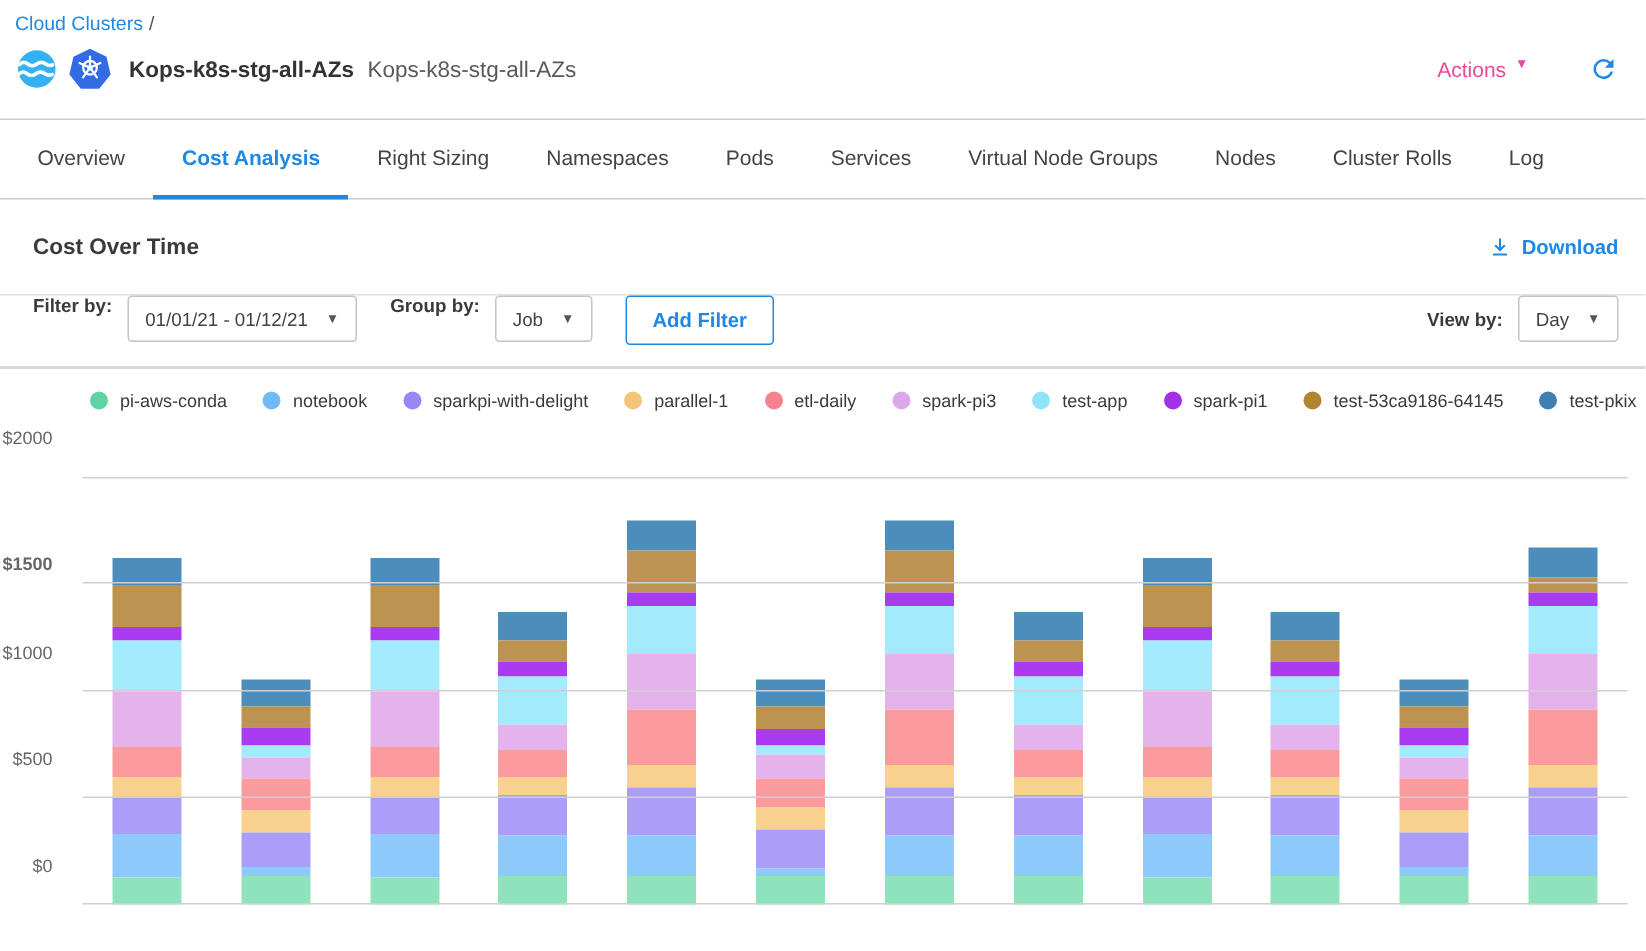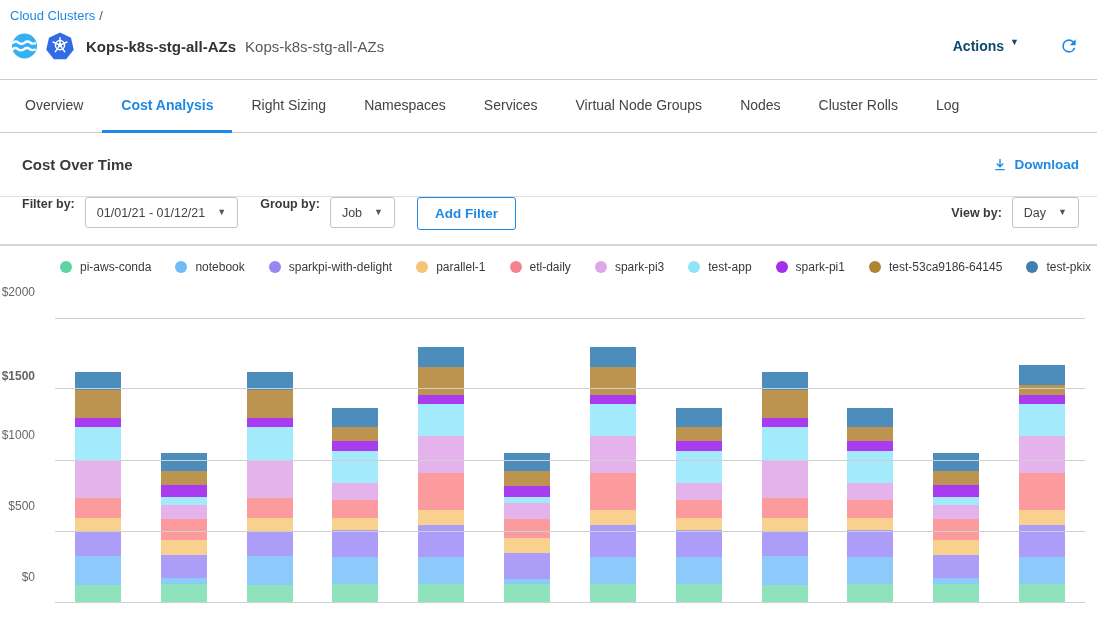--- a/index.html
+++ b/index.html
@@ -10,21 +10,21 @@
   .header { padding: 8px 12px 0 10px; border-bottom: 1px solid #ccc; height: 80px; }
   .breadcrumb { font-size: 13px; }
   .breadcrumb a { color: #1E88E5; text-decoration: none; cursor: pointer; }
   .breadcrumb .sep { color: #555; margin-left: 4px; }
   .title-row { display: flex; align-items: center; margin-top: 9px; }
   .logo { width: 28px; height: 28px; flex: 0 0 auto; }
   .logo + .logo { margin-left: 8px; }
   .title-main { font-size: 15px; font-weight: bold; color: #333; margin-left: 12px; }
   .title-sub { font-size: 15px; color: #595959; margin-left: 9px; }
   .header-right { margin-left: auto; display: flex; align-items: center; }
-  .actions-btn { color: #0c4a6e; font-size: 14px; font-weight: bold; cursor: pointer; display: flex; align-items: flex-start; }
+  .actions-btn { color: #ec4899; font-size: 14px; font-weight: normal; cursor: pointer; display: flex; align-items: flex-start; }
   .caret { font-size: 9px; margin-left: 6px; line-height: 1; }
   .refresh { margin-left: 40px; margin-right: 6px; cursor: pointer; display: flex; }
 
   
   .tabs { display: flex; align-items: stretch; height: 53px; border-bottom: 1px solid #ccc; padding-left: 6px; }
   .tab { font-size: 14px; color: #444; padding: 0 19px; display: flex; align-items: center; cursor: pointer; border-bottom: 3px solid transparent; margin-bottom: -1px; white-space: nowrap; }
   .tab.active { color: #1E88E5; font-weight: bold; border-bottom-color: #1E88E5; }
 
   
   .section-row { height: 64px; display: flex; align-items: center; padding: 0 18px 0 22px; border-bottom: 1px solid #e0e0e0; }
@@ -103,20 +103,21 @@
       </span>
     </span>
   </div>
 </div>
 
 <div class="tabs">
     <div class="tab">Overview</div>
     <div class="tab active">Cost Analysis</div>
     <div class="tab">Right Sizing</div>
     <div class="tab">Namespaces</div>
+    <div class="tab">Pods</div>
     <div class="tab">Services</div>
     <div class="tab">Virtual Node Groups</div>
     <div class="tab">Nodes</div>
     <div class="tab">Cluster Rolls</div>
     <div class="tab">Log</div>
   </div>
 
 <div class="section-row">
   <span class="section-title">Cost Over Time</span>
   <span class="download">

